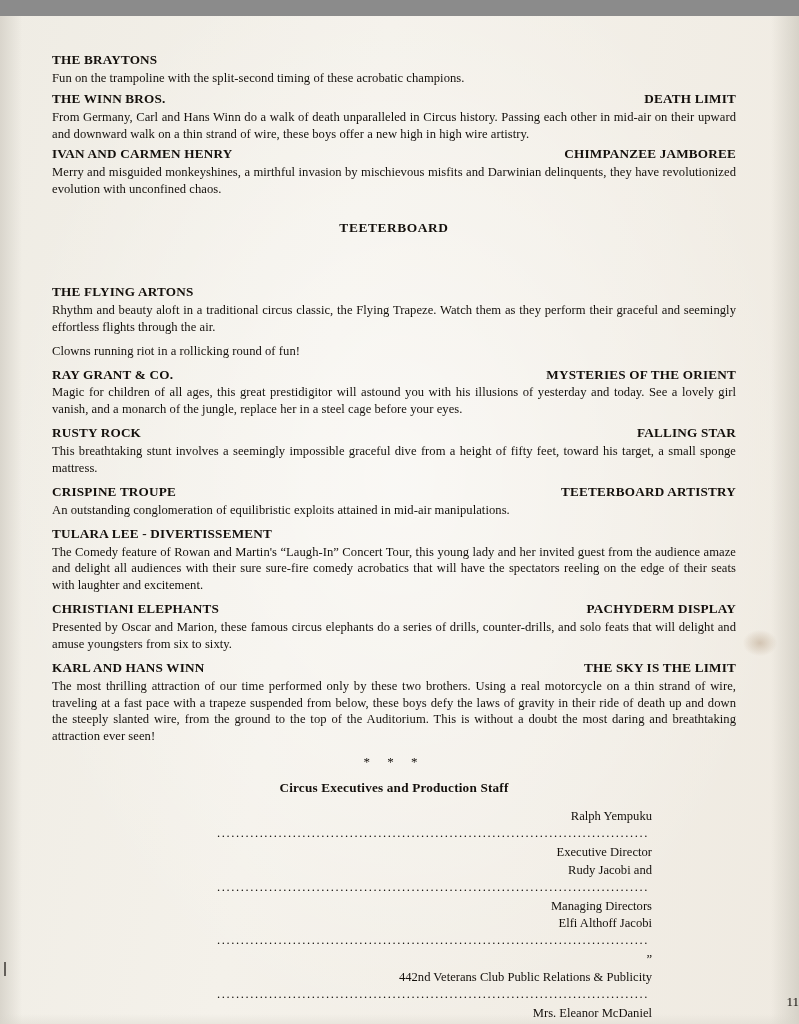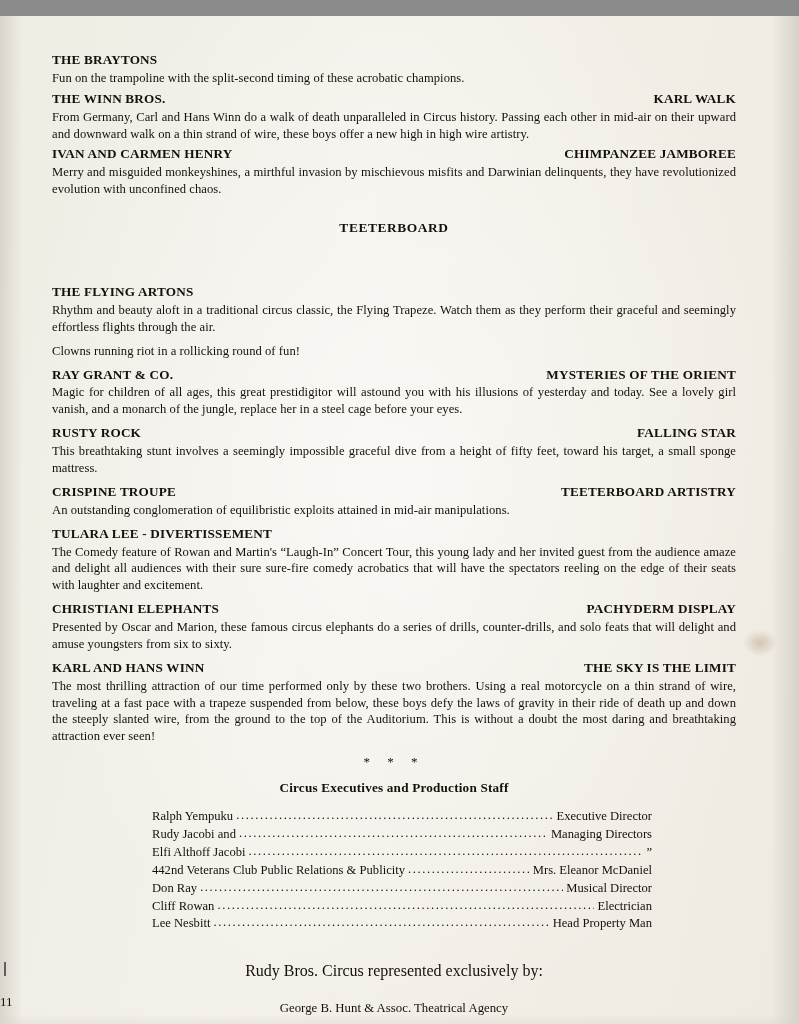--- a/index.html
+++ b/index.html
@@ -133,20 +133,21 @@
   .staff-list {
     width: 500px;
     margin: 0 auto 0 100px;
     font-size: 12.6px;
     line-height: 1.42;
   }
   .staff-row {
     display: flex;
     align-items: flex-end;
     white-space: nowrap;
+    flex-direction: column;
   }
   .staff-row .nm { flex: 0 0 auto; }
   .staff-row .dots {
     flex: 1 1 auto;
     overflow: hidden;
     white-space: nowrap;
     margin: 0 3px;
     letter-spacing: 1.6px;
     font-size: 12.6px;
     position: relative;
@@ -165,21 +166,21 @@
     margin-top: 16px;
     font-size: 12.8px;
     line-height: 1.45;
   }
 
   .page-number {
     position: absolute;
     left: 0;
     right: 0;
     top: 978px;
-    text-align: left;
+    text-align: right;
     font-size: 13px;
   }
 </style>
 </head>
 <body>
 
 <div class="page">
   <div class="edge-left"></div>
   <div class="edge-right"></div>
   <div class="edge-bottom"></div>
@@ -192,21 +193,21 @@
       <div class="act-head">
         <span class="title">THE BRAYTONS</span>
         <span class="sub"></span>
       </div>
       <div class="act-body tight">Fun on the trampoline with the split-second timing of these acrobatic champions.</div>
     </div>
 
     <div class="act">
       <div class="act-head">
         <span class="title">THE WINN BROS.</span>
-        <span class="sub">KARL WALK</span>
+        <span class="sub">DEATH LIMIT</span>
       </div>
       <div class="act-body tight">From Germany, Carl and Hans Winn do a walk of death unparalleled in Circus history. Passing each other in mid-air on their upward and downward walk on a thin strand of wire, these boys offer a new high in high wire artistry.</div>
     </div>
 
     <div class="act">
       <div class="act-head">
         <span class="title">IVAN AND CARMEN HENRY</span>
         <span class="sub">CHIMPANZEE JAMBOREE</span>
       </div>
       <div class="act-body">Merry and misguided monkeyshines, a mirthful invasion by mischievous misfits and Darwinian delinquents, they have revolutionized evolution with unconfined chaos.</div>

